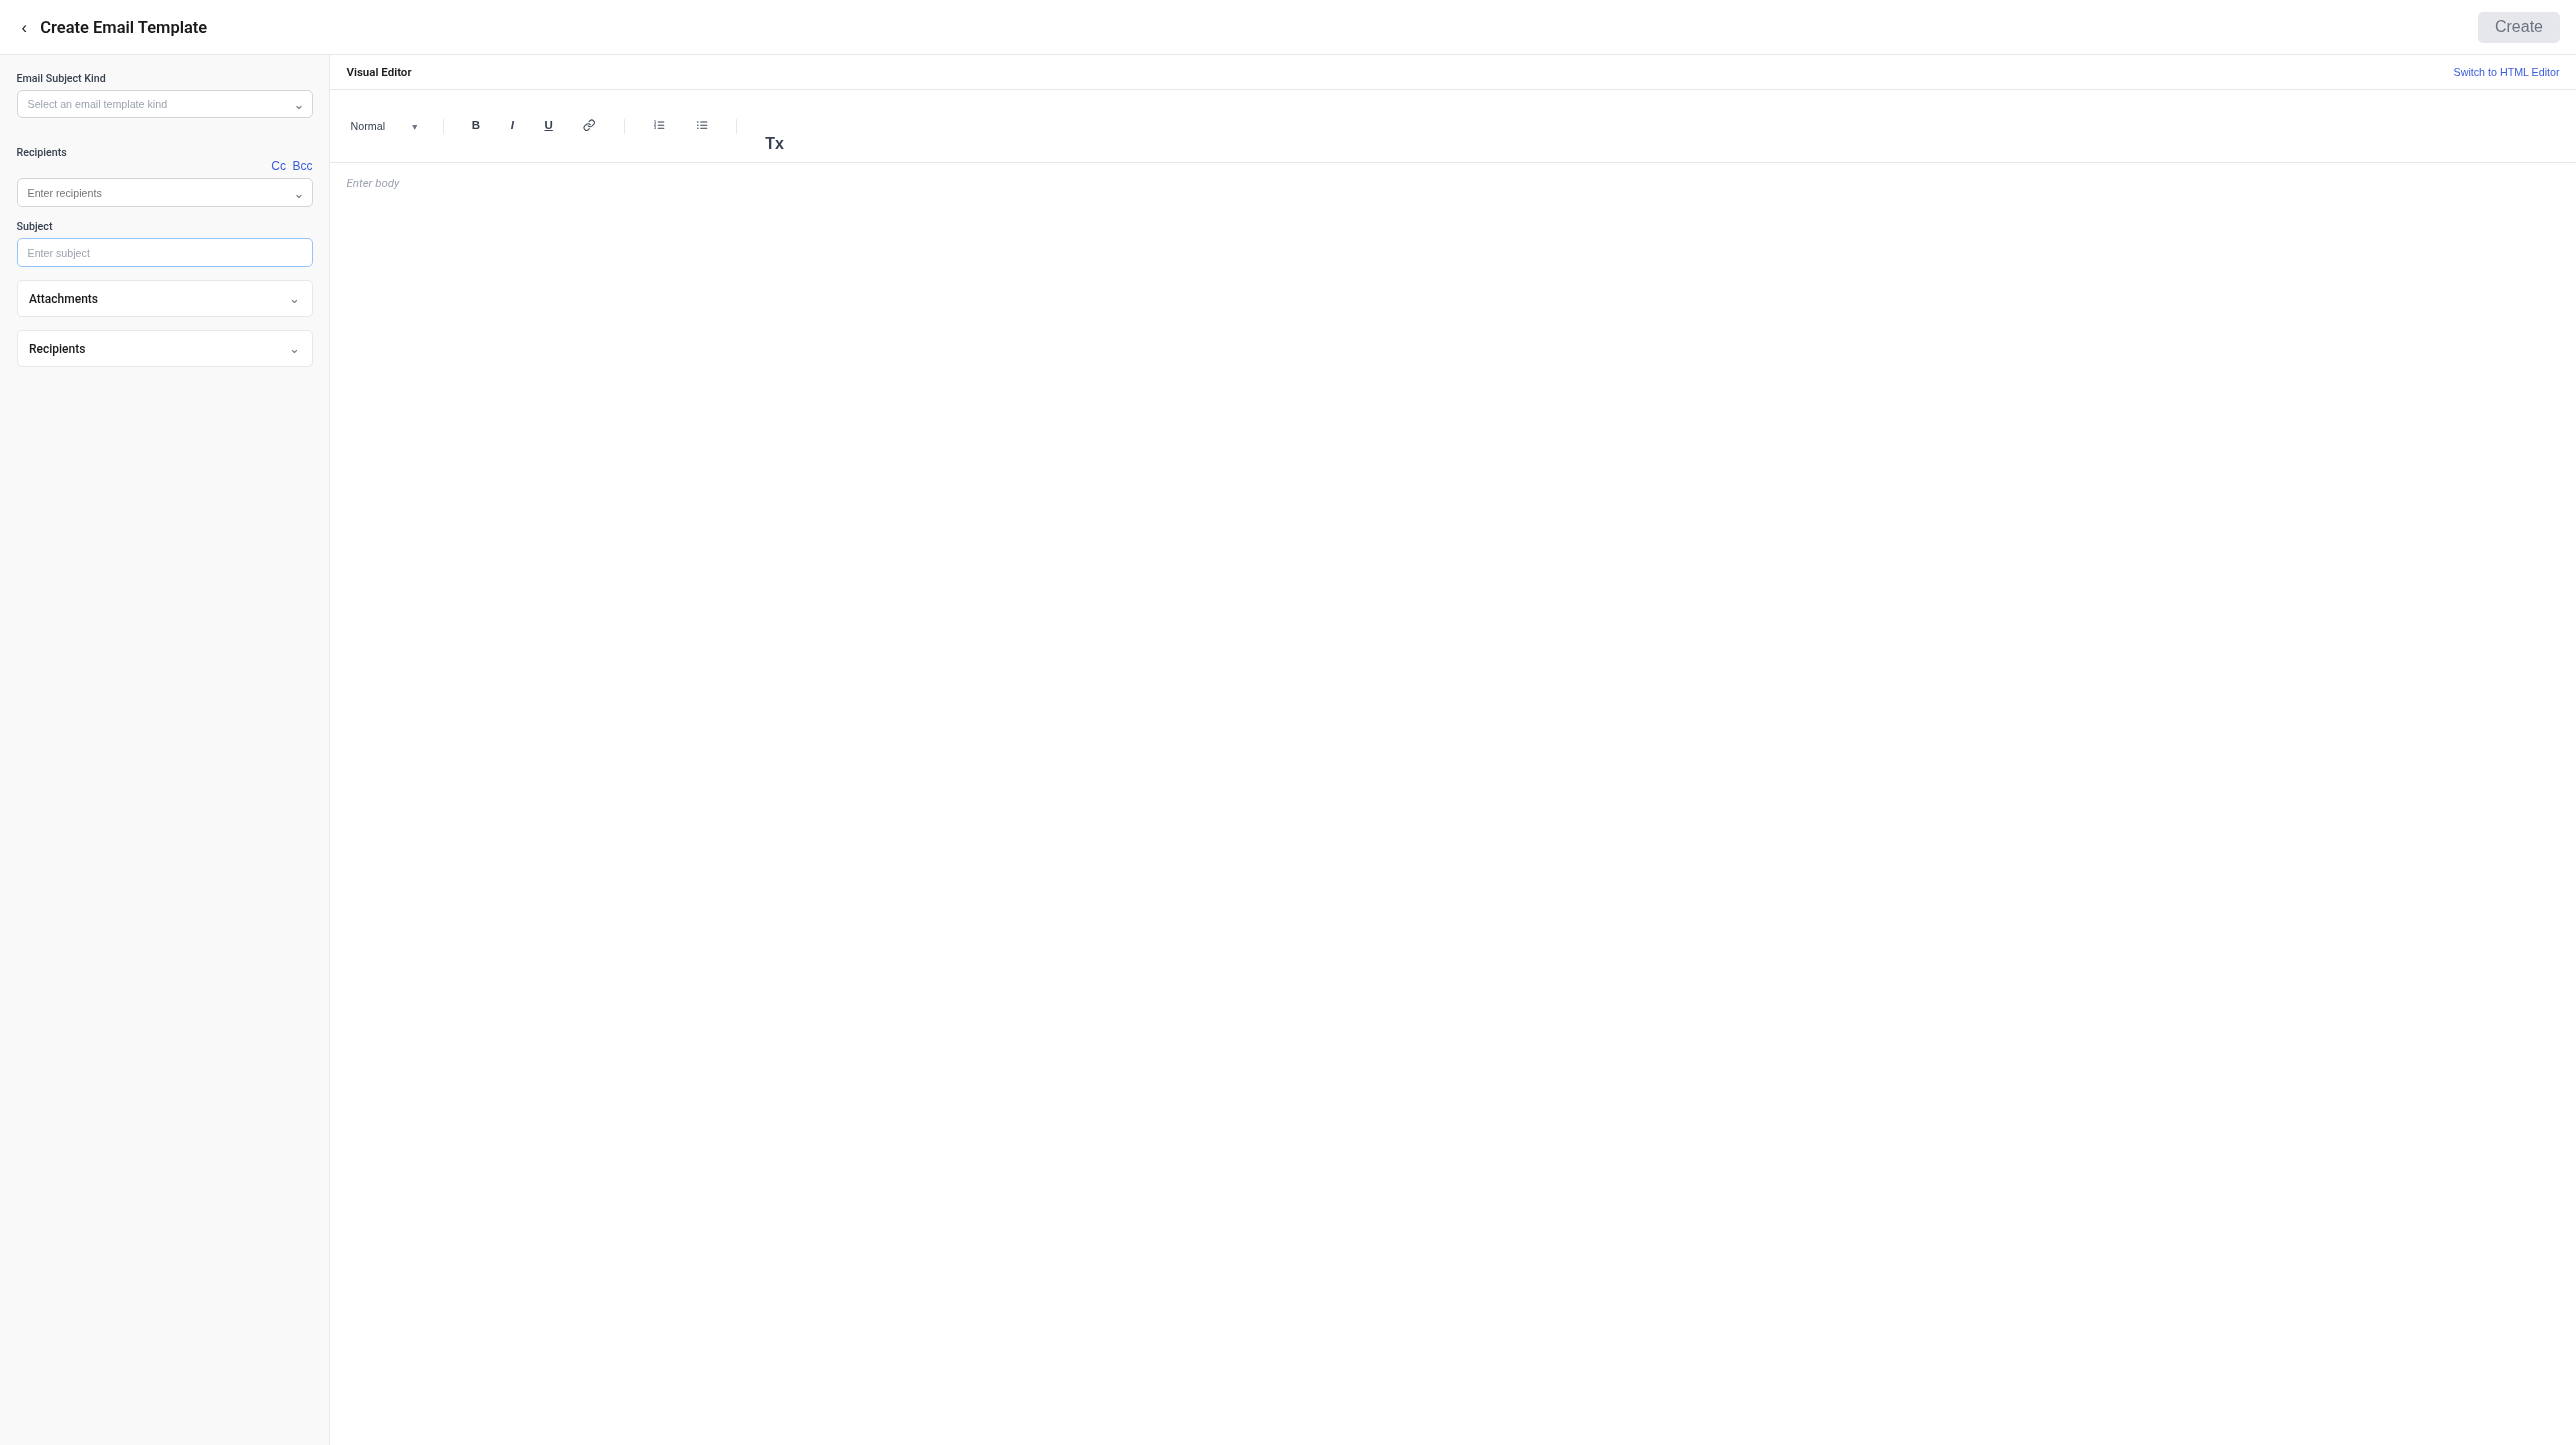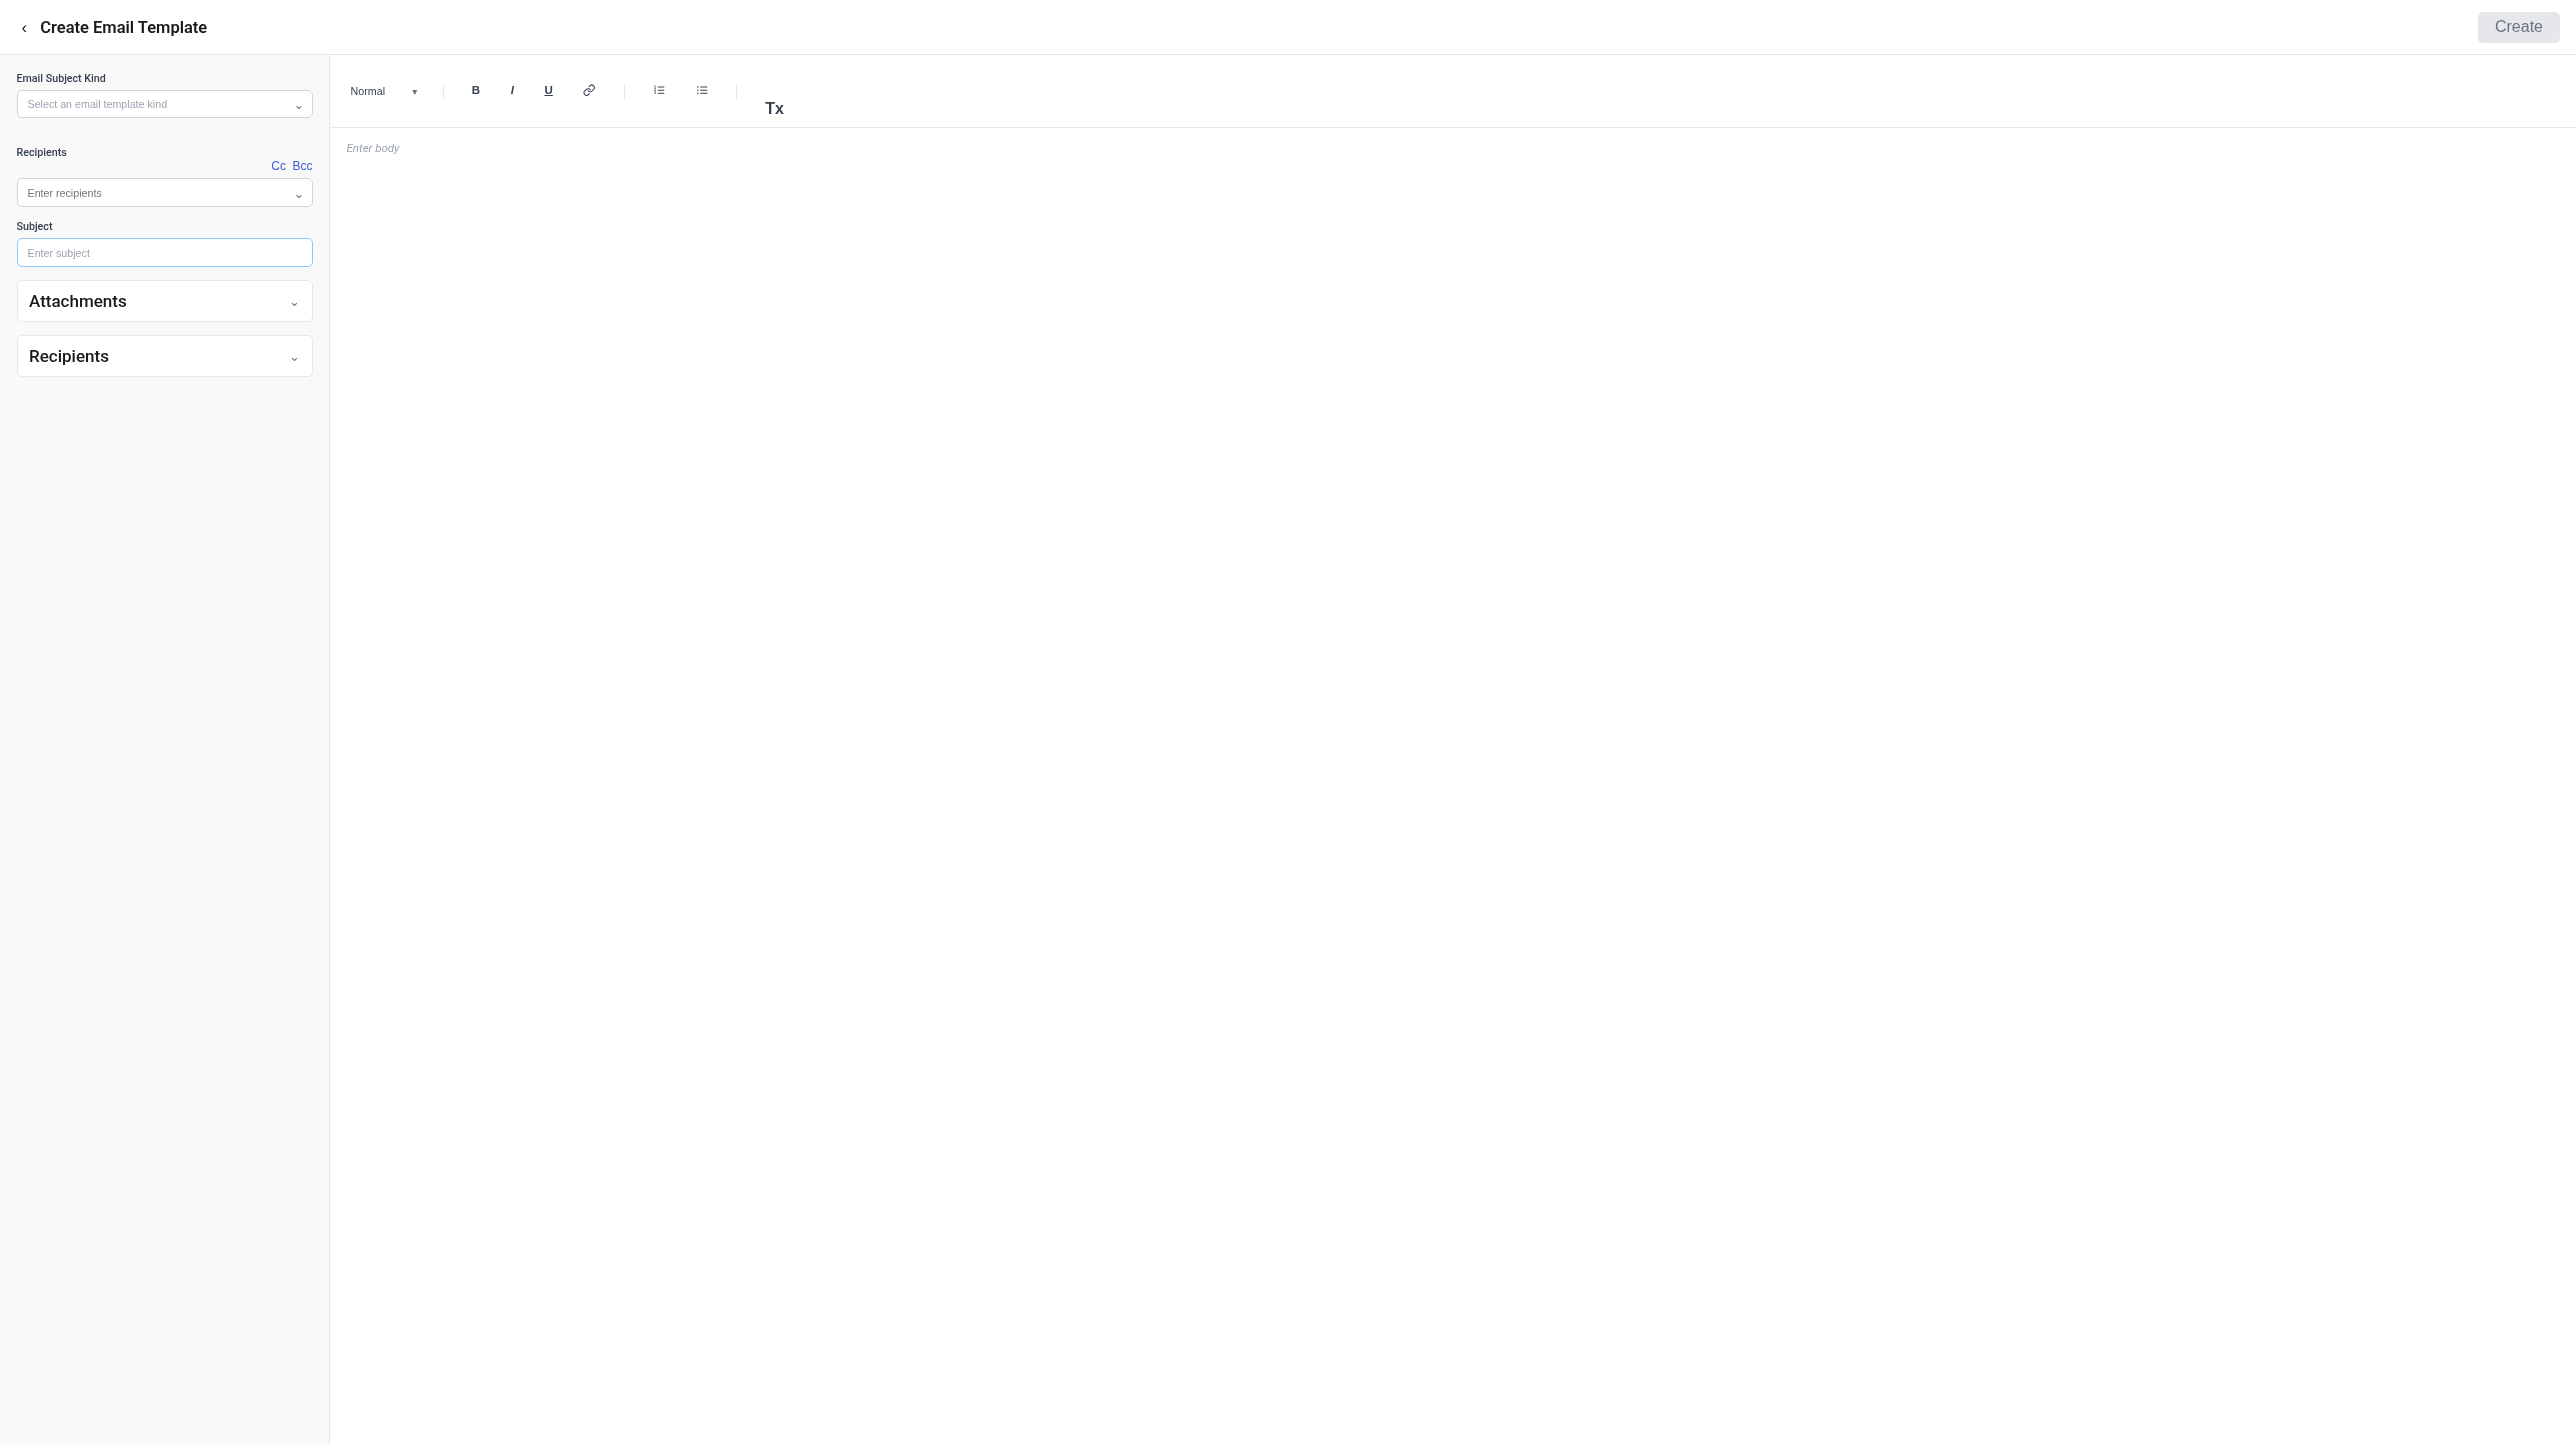--- a/index.html
+++ b/index.html
@@ -156,21 +156,21 @@
 
     .collapsible-header {
       display: flex;
       align-items: center;
       justify-content: space-between;
       padding: 10px 11.5px;
       cursor: pointer;
     }
 
     .collapsible-title {
-      font-size: 17px;
+      font-size: 12px;
       font-weight: 500;
       color: #1a1a1a;
     }
 
     .chevron-down {
       font-size: 13px;
       color: #6b7280;
     }
 
     
@@ -324,20 +324,24 @@
       <div class="collapsible-header">
         <span class="collapsible-title">Recipients</span>
         <span class="chevron-down">⌄</span>
       </div>
     </div>
 
   </div>
 
   <div class="right-panel">
 
+    <div class="editor-header">
+      <span class="editor-title">Visual Editor</span>
+      <button class="switch-editor-link">Switch to HTML Editor</button>
+    </div>
 
     <div class="toolbar">
       <div class="toolbar-select-wrapper">
         <select class="toolbar-select">
           <option>Normal</option>
           <option>Heading 1</option>
           <option>Heading 2</option>
           <option>Heading 3</option>
         </select>
         <span class="toolbar-chevron">▾</span>

